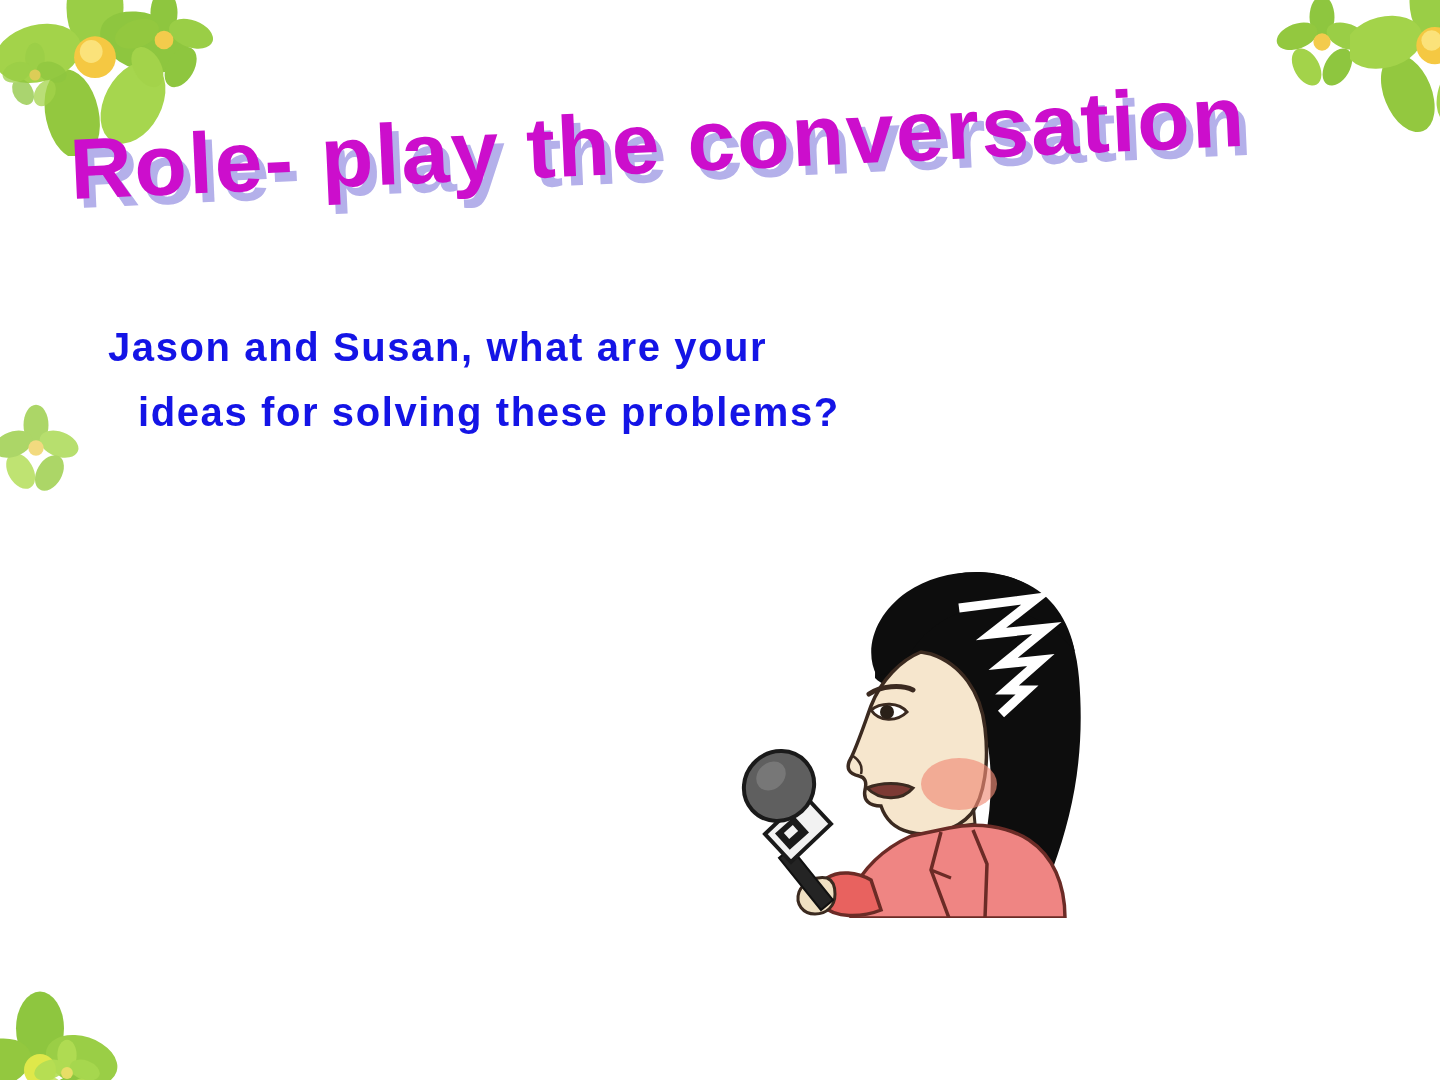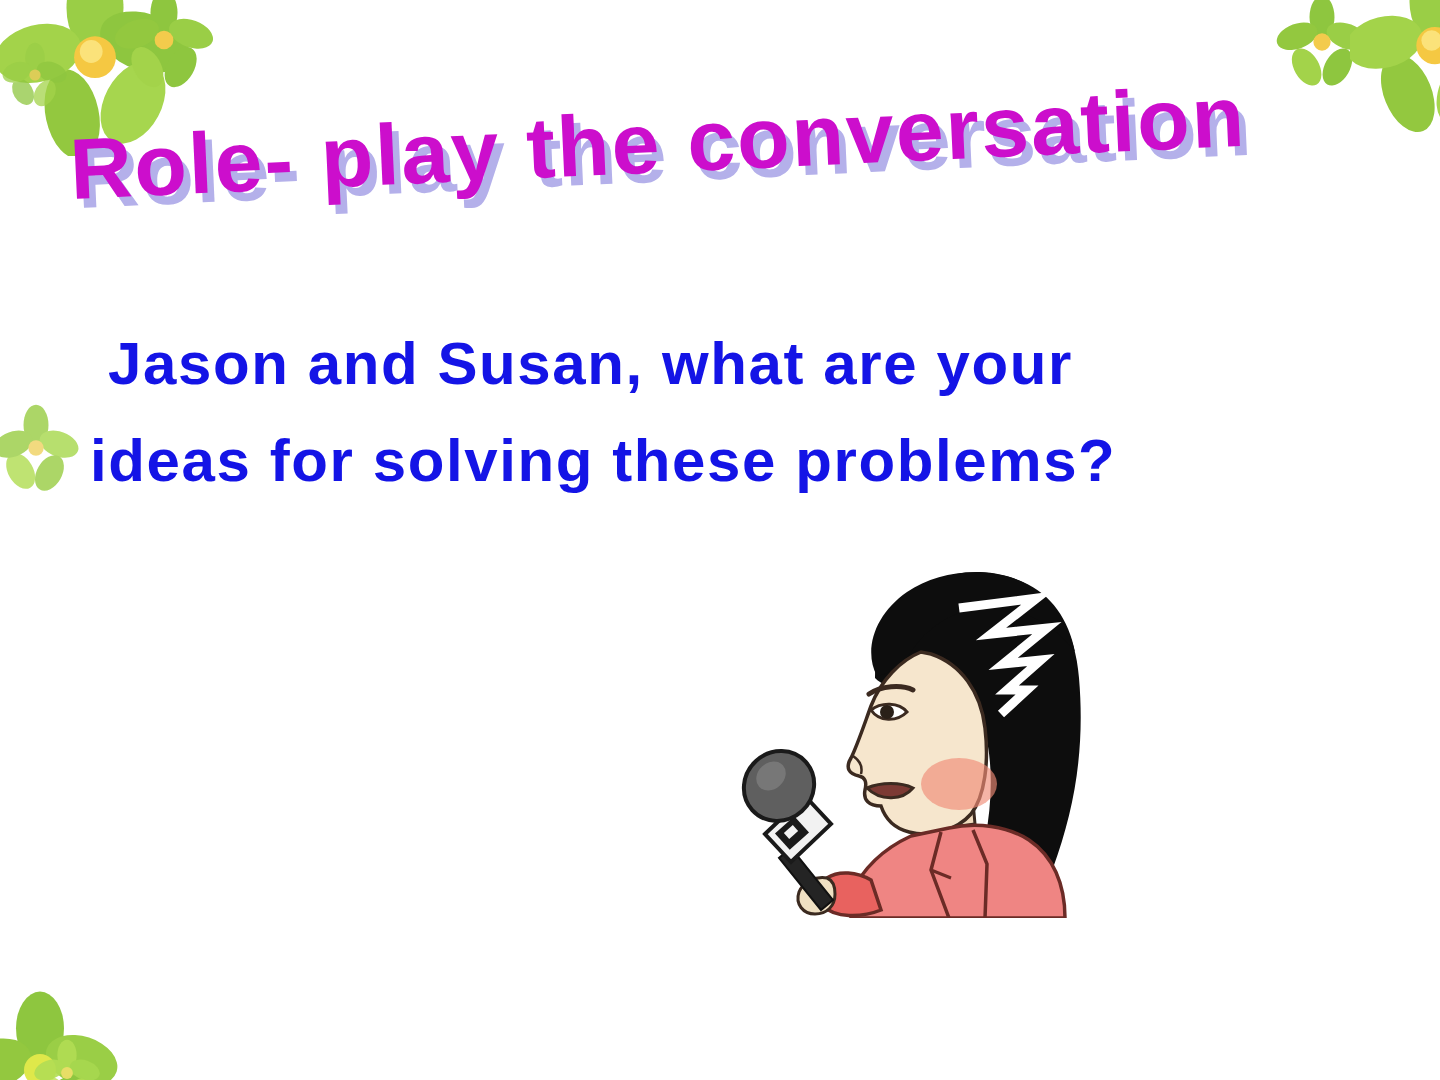--- a/index.html
+++ b/index.html
@@ -61,26 +61,26 @@
 
   
   #body-text {
     position: absolute;
     left: 90px;
     top: 315px;
     width: 1200px;
     color: #1414e6;
     font-family: "Liberation Sans", sans-serif;
     font-weight: bold;
-    font-size: 60px;
+    font-size: 40px;
     letter-spacing: 1.6px;
     line-height: 1.62;
   }
   #body-text .line-1 { display: block; padding-left: 18px; }
-  #body-text .line-2 { display: block; }
+  #body-text .line-2 { display: block; margin-left: 48px; }
 
   
   #reporter {
     position: absolute;
     left: 735px;
     top: 548px;
     width: 370px;
     height: 370px;
   }
   #reporter svg { display: block; width: 370px; height: 370px; }

